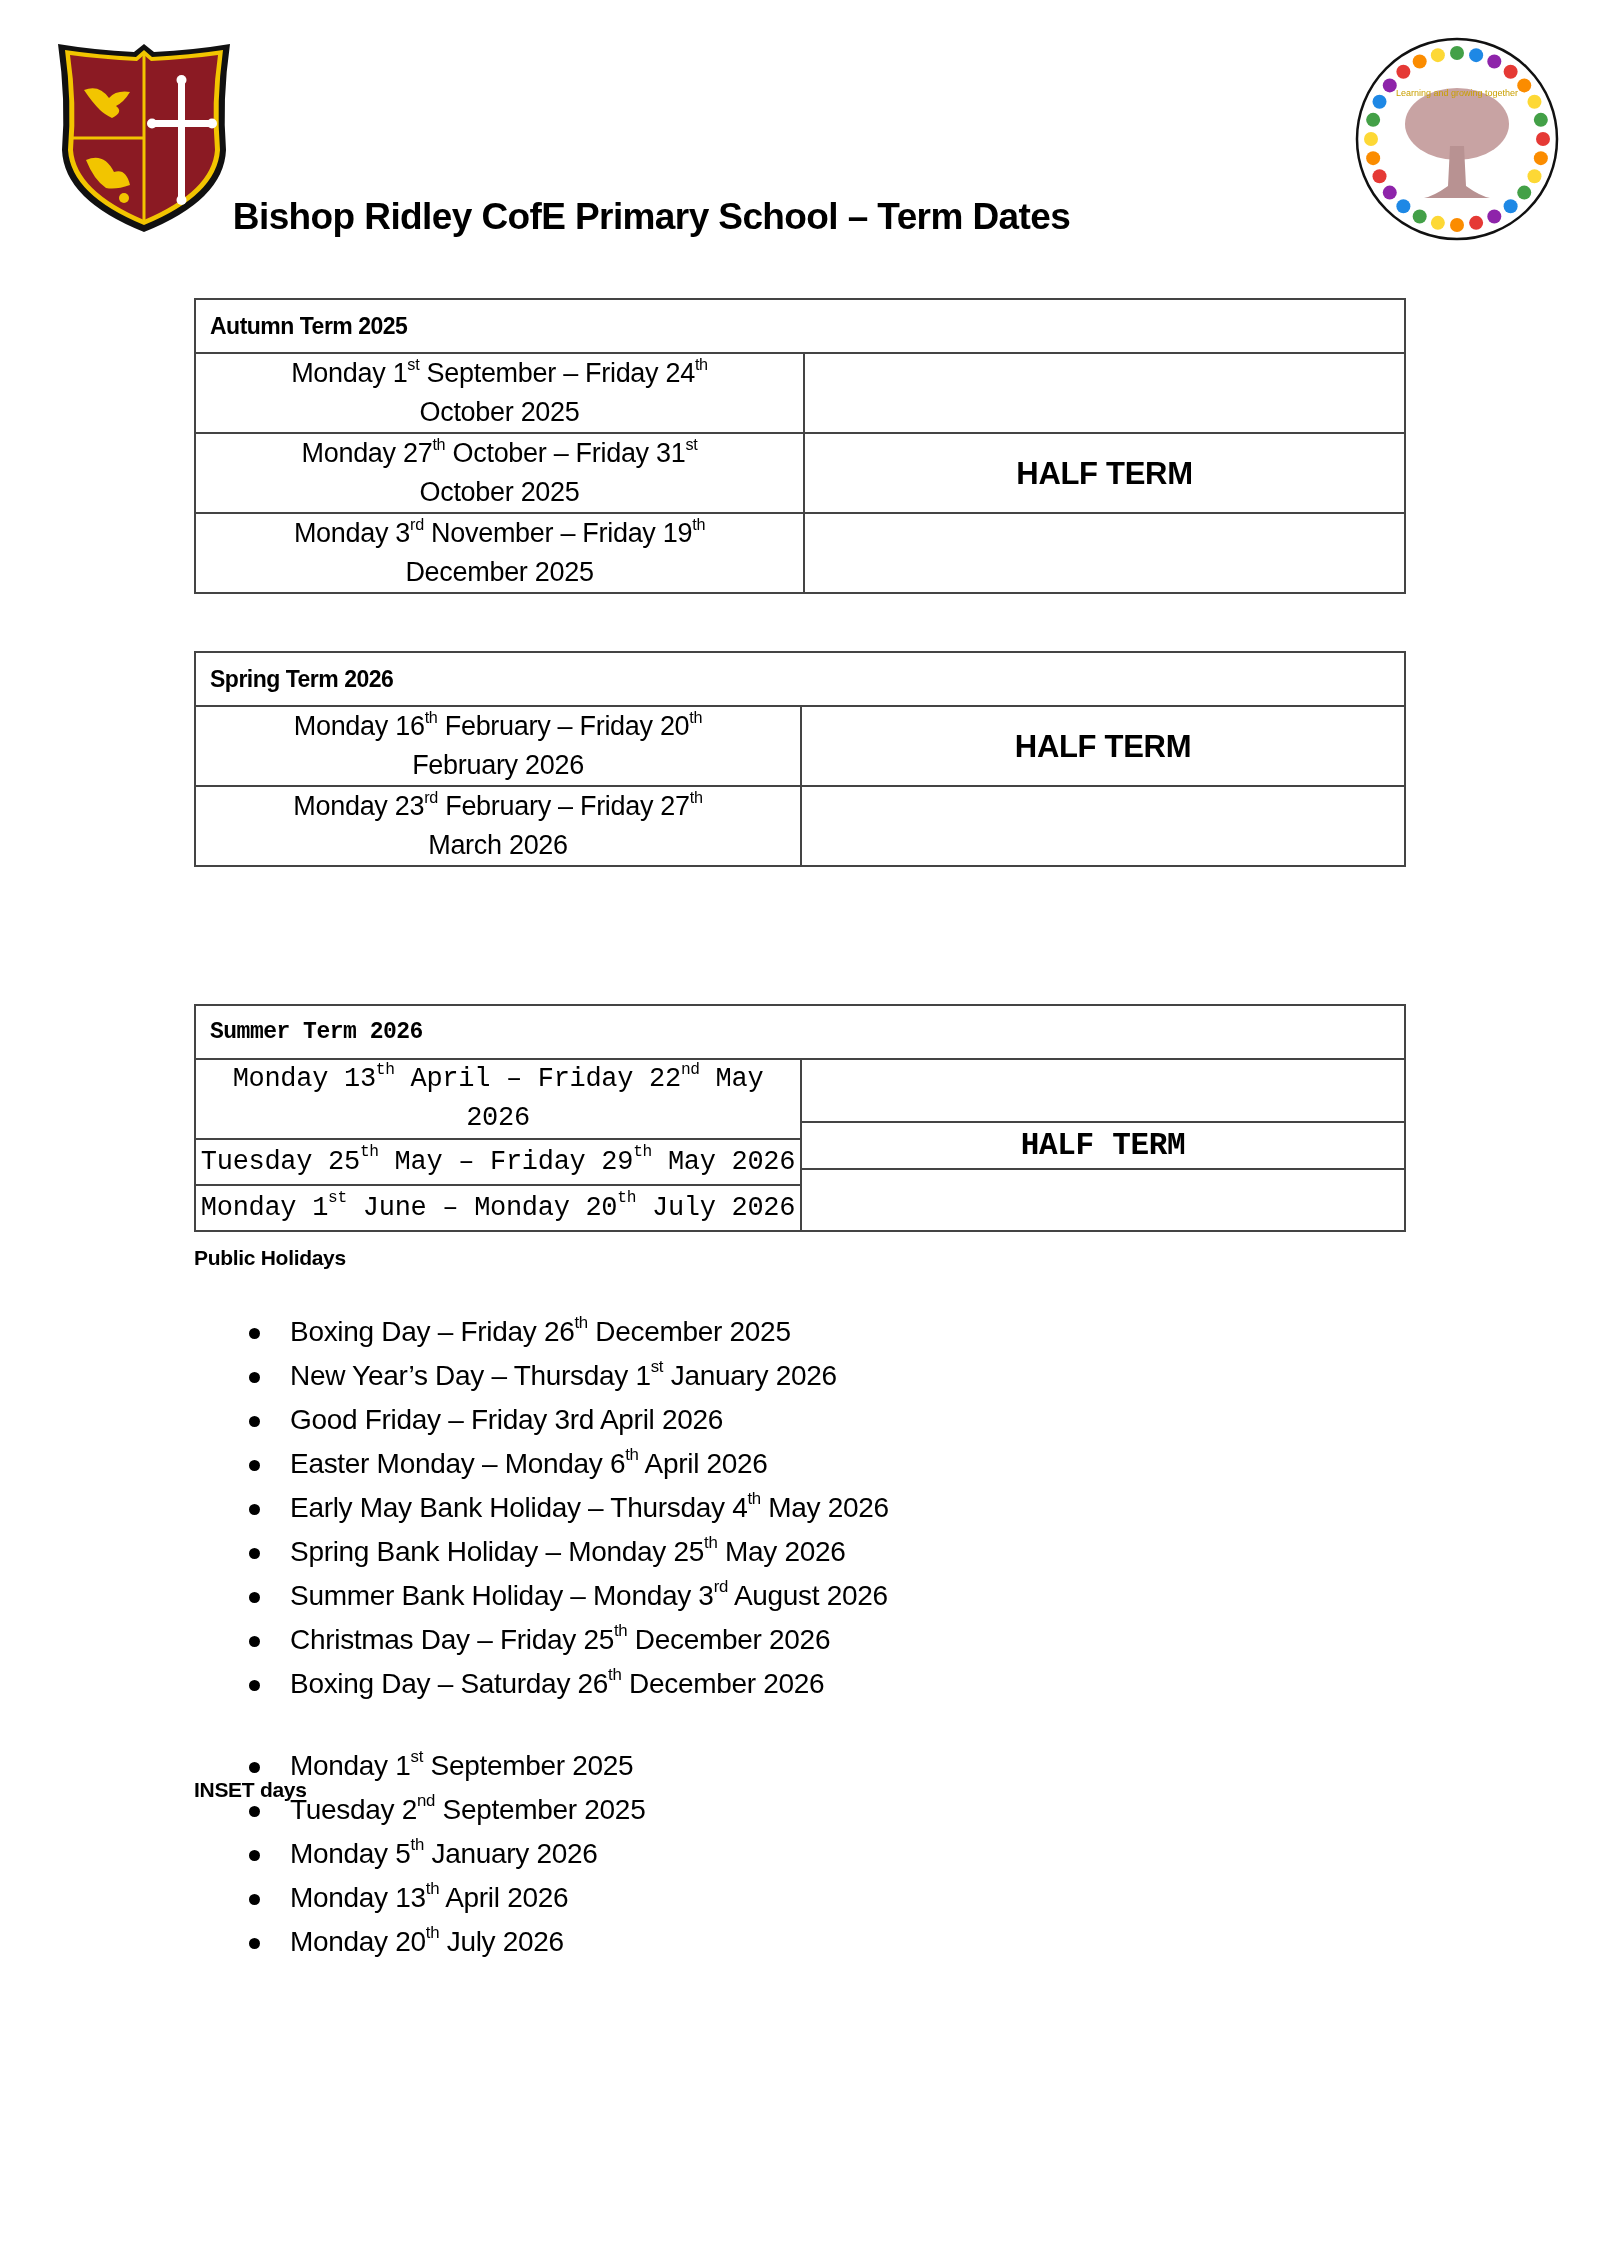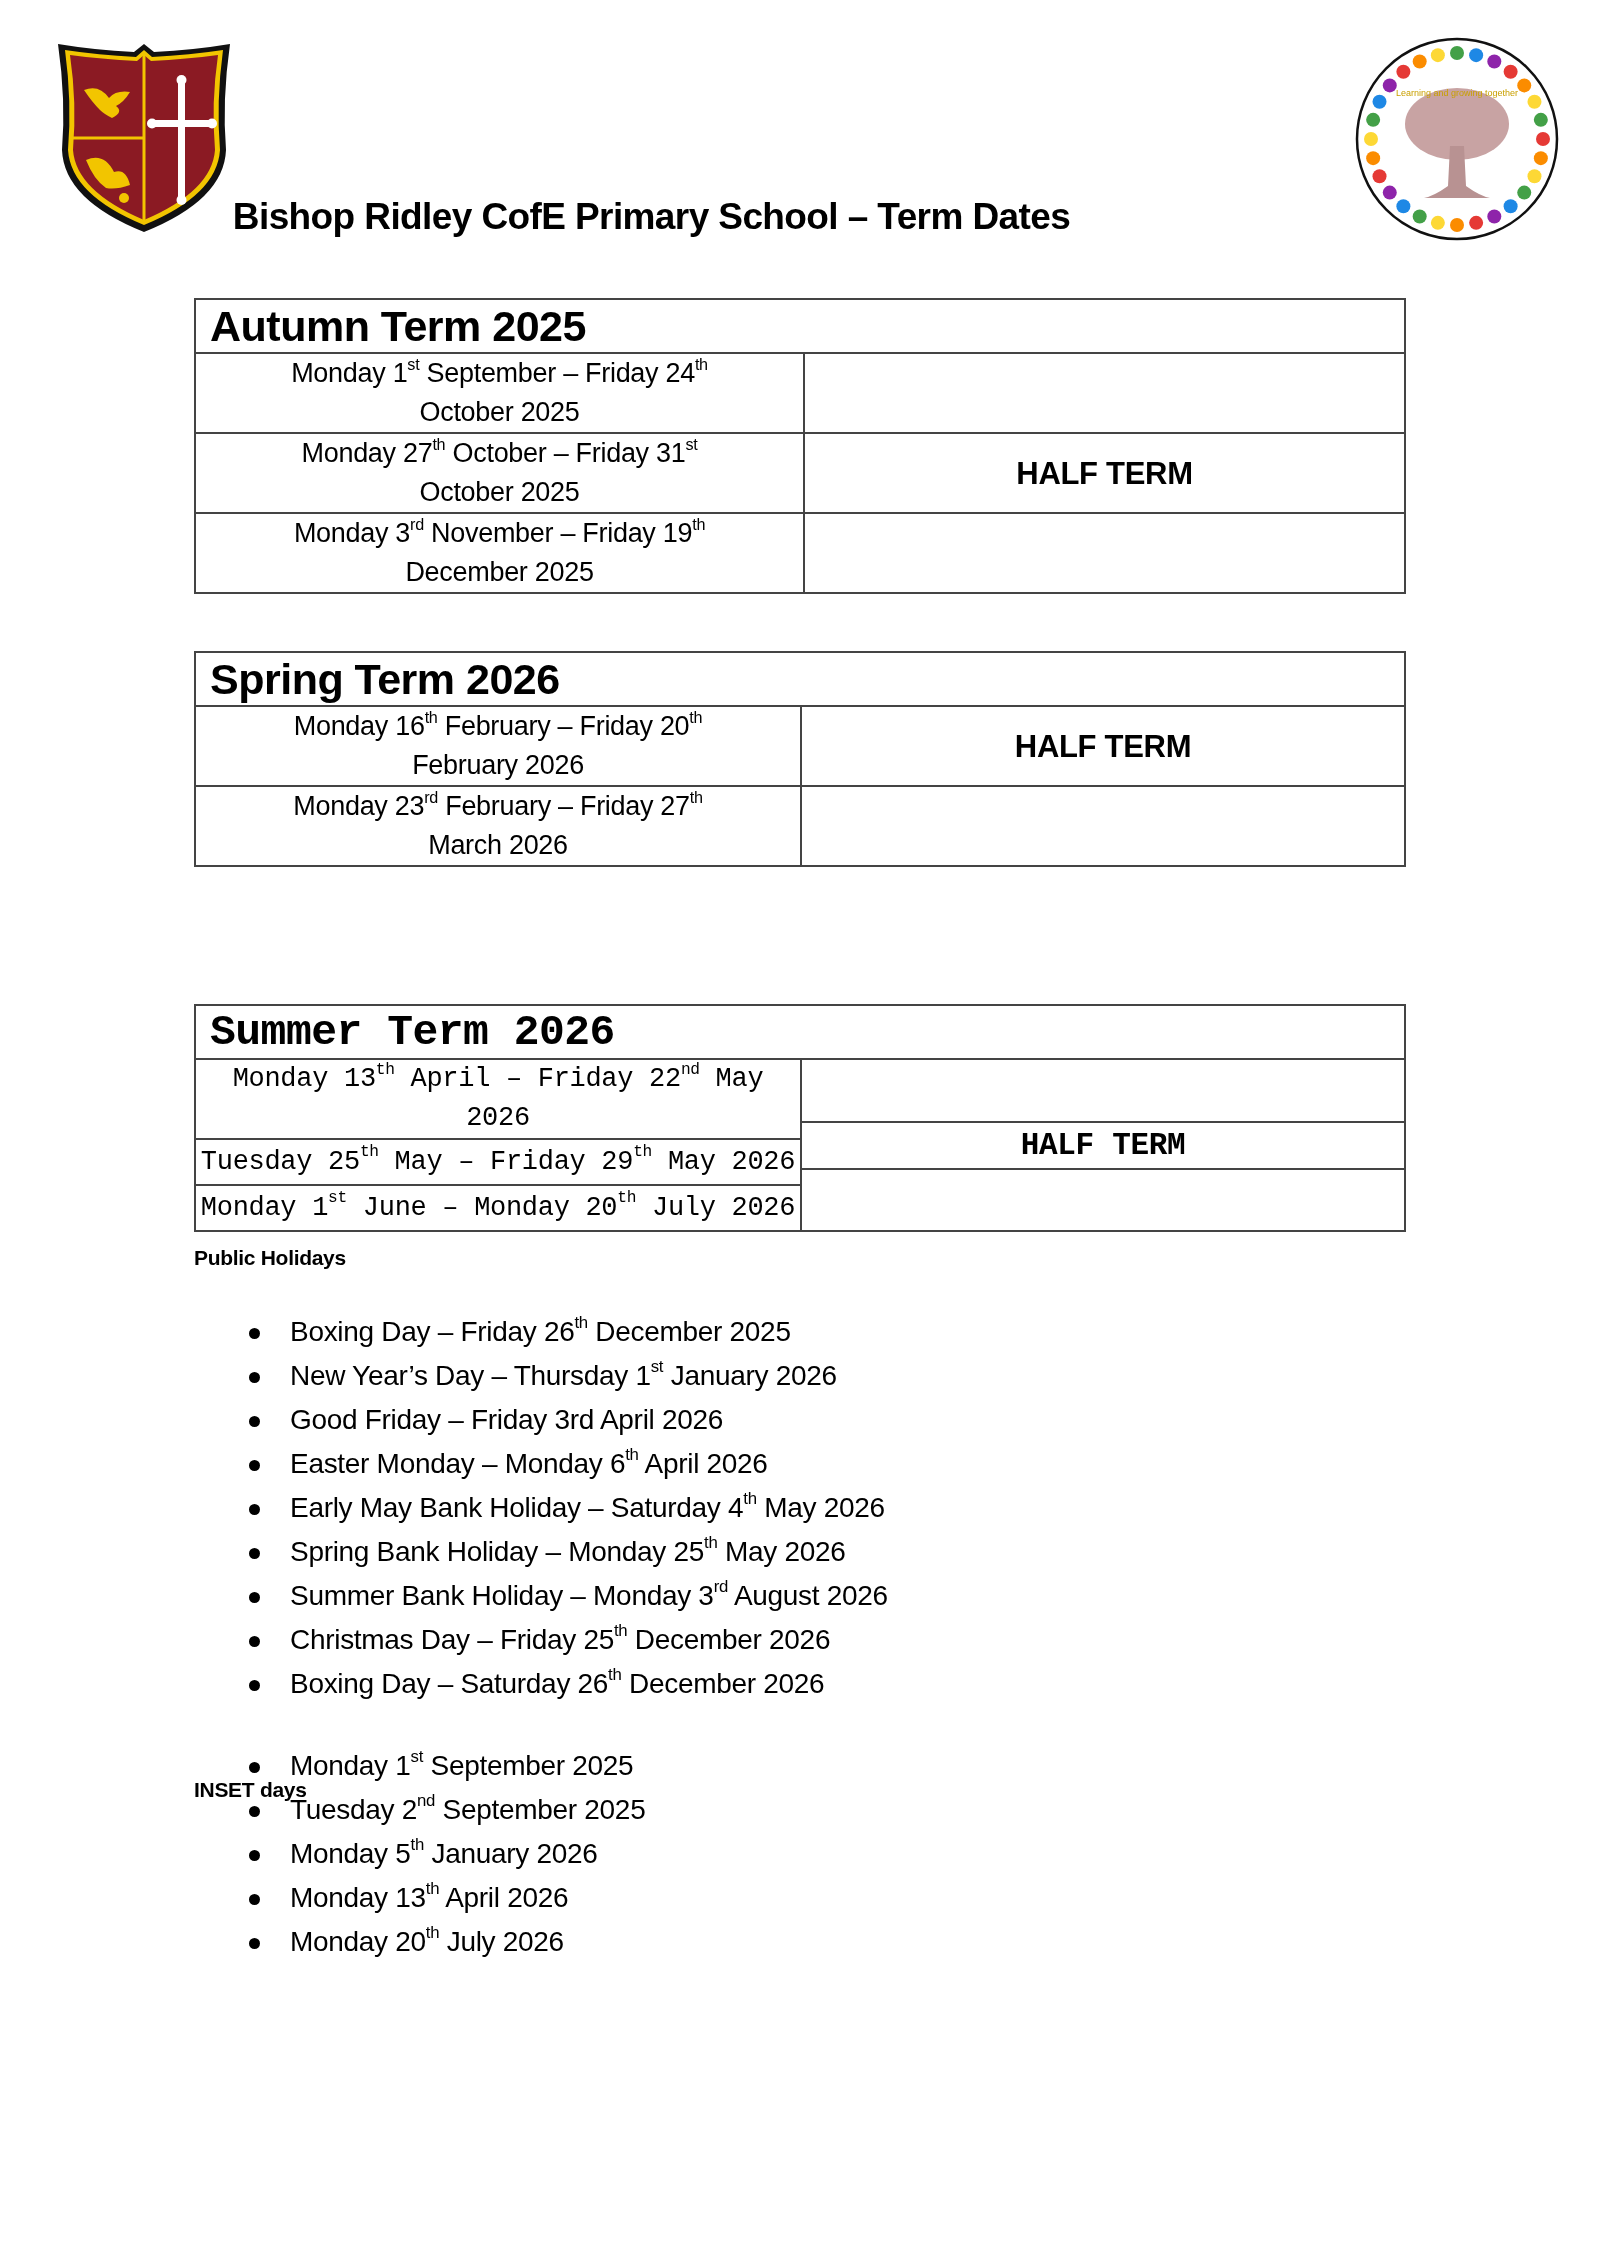--- a/index.html
+++ b/index.html
@@ -15,21 +15,21 @@
     text-align: center; font-weight: bold; font-size: 37px; letter-spacing: -0.6px;
   }
   .term-table {
     position: absolute; left: 194px; width: 1210px;
     border-collapse: collapse; table-layout: fixed;
   }
   .term-table td {
     border: 2px solid #444; padding: 0; vertical-align: middle;
   }
   .term-head {
-    font-weight: bold; font-size: 43px; height: 52px;
+    font-weight: bold; font-size: 23px; height: 52px;
     padding-left: 14px !important; text-align: left; letter-spacing: -0.5px;
   }
   .date-cell {
     text-align: center; font-size: 27px; line-height: 39px; letter-spacing: -0.3px;
   }
   .ht-cell { text-align: center; font-weight: bold; font-size: 31px; letter-spacing: -0.3px; }
   .two-line td { height: 77px; }
   .one-line td { height: 44px; }
   sup { font-size: 60%; line-height: 0; position: relative; top: -0.15em; }
   .section-heading {
@@ -184,21 +184,21 @@
   </tr>
 </tbody>
   </table>
 
 <div class="section-heading" style="top:1246px;">Public Holidays</div>
 <ul class="bullet-list" style="top:1310px;">
   <li><span class="dot"></span><span>Boxing Day – Friday 26</span><sup>th</sup><span> December 2025</span></li>
   <li><span class="dot"></span><span>New Year’s Day – Thursday 1</span><sup>st</sup><span> January 2026</span></li>
   <li><span class="dot"></span><span>Good Friday – Friday 3rd April 2026</span><sup></sup><span></span></li>
   <li><span class="dot"></span><span>Easter Monday – Monday 6</span><sup>th</sup><span> April 2026</span></li>
-  <li><span class="dot"></span><span>Early May Bank Holiday – Saturday 4</span><sup>th</sup><span> May 2026</span></li>
+  <li><span class="dot"></span><span>Early May Bank Holiday – Thursday 4</span><sup>th</sup><span> May 2026</span></li>
   <li><span class="dot"></span><span>Spring Bank Holiday – Monday 25</span><sup>th</sup><span> May 2026</span></li>
   <li><span class="dot"></span><span>Summer Bank Holiday – Monday 3</span><sup>rd</sup><span> August 2026</span></li>
   <li><span class="dot"></span><span>Christmas Day – Friday 25</span><sup>th</sup><span> December 2026</span></li>
   <li><span class="dot"></span><span>Boxing Day – Saturday 26</span><sup>th</sup><span> December 2026</span></li>
 </ul>
 
 <div class="section-heading" style="top:1778px;">INSET days</div>
 <ul class="bullet-list" style="top:1744px;">
   <li><span class="dot"></span><span>Monday 1</span><sup>st</sup><span> September 2025</span></li>
   <li><span class="dot"></span><span>Tuesday 2</span><sup>nd</sup><span> September 2025</span></li>

